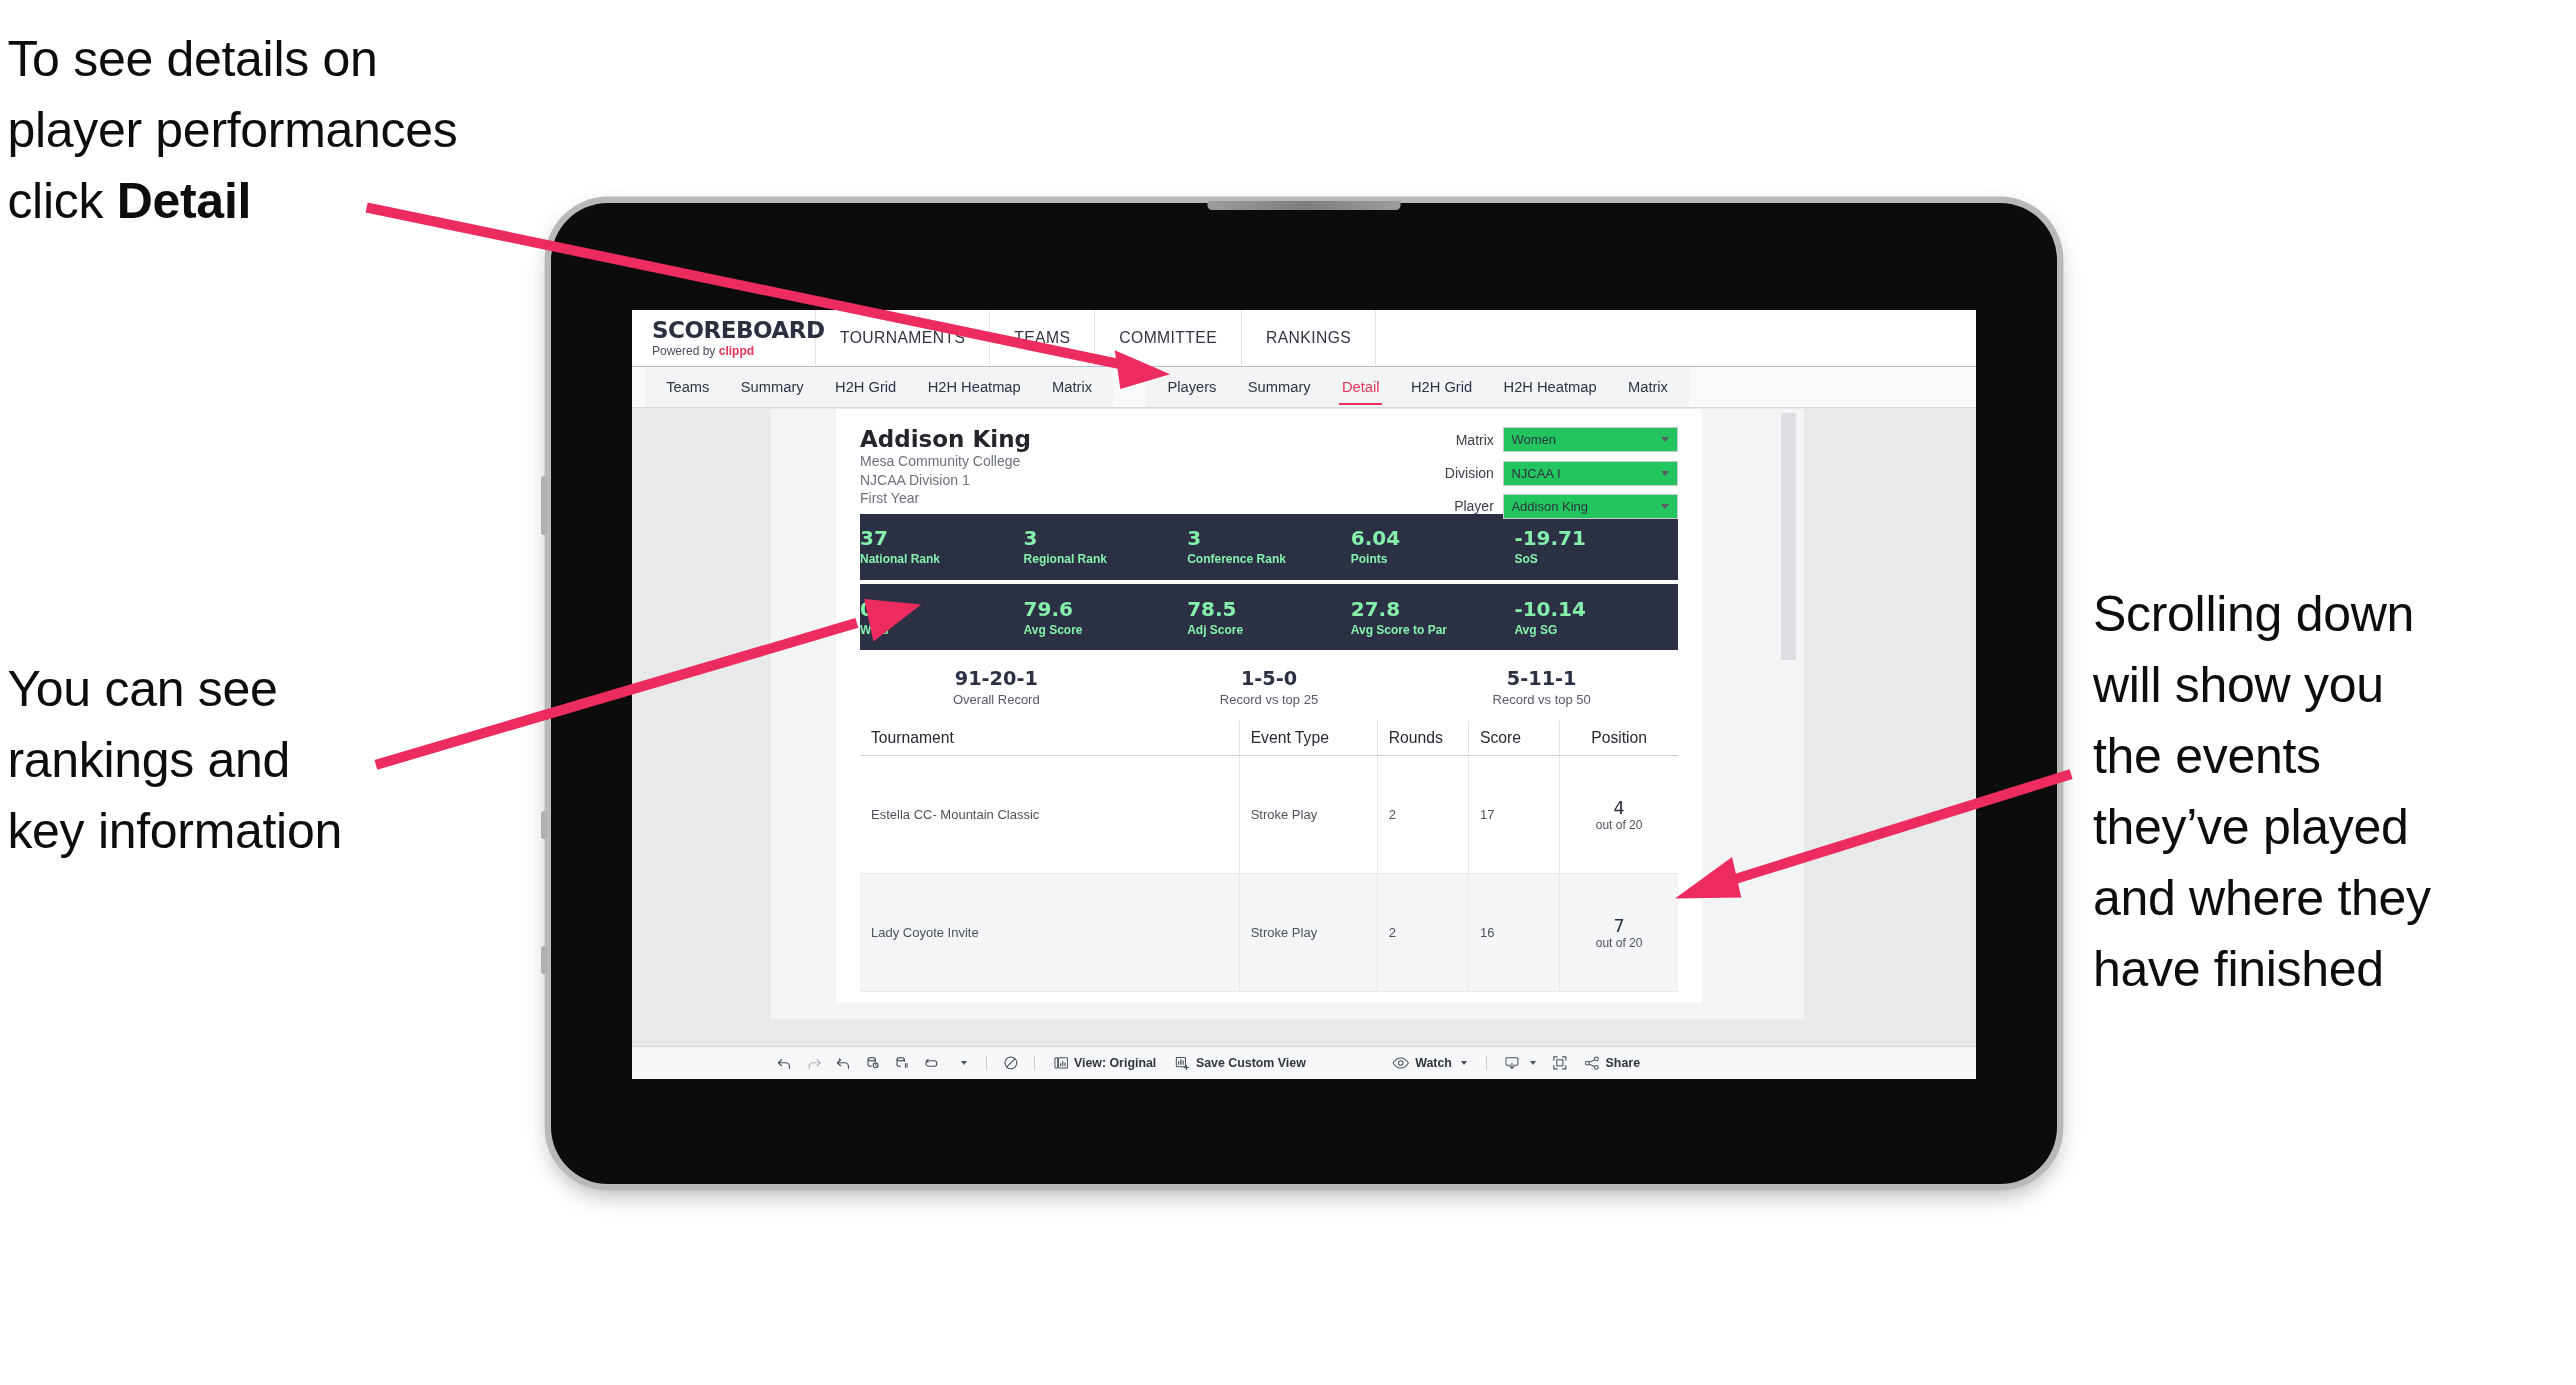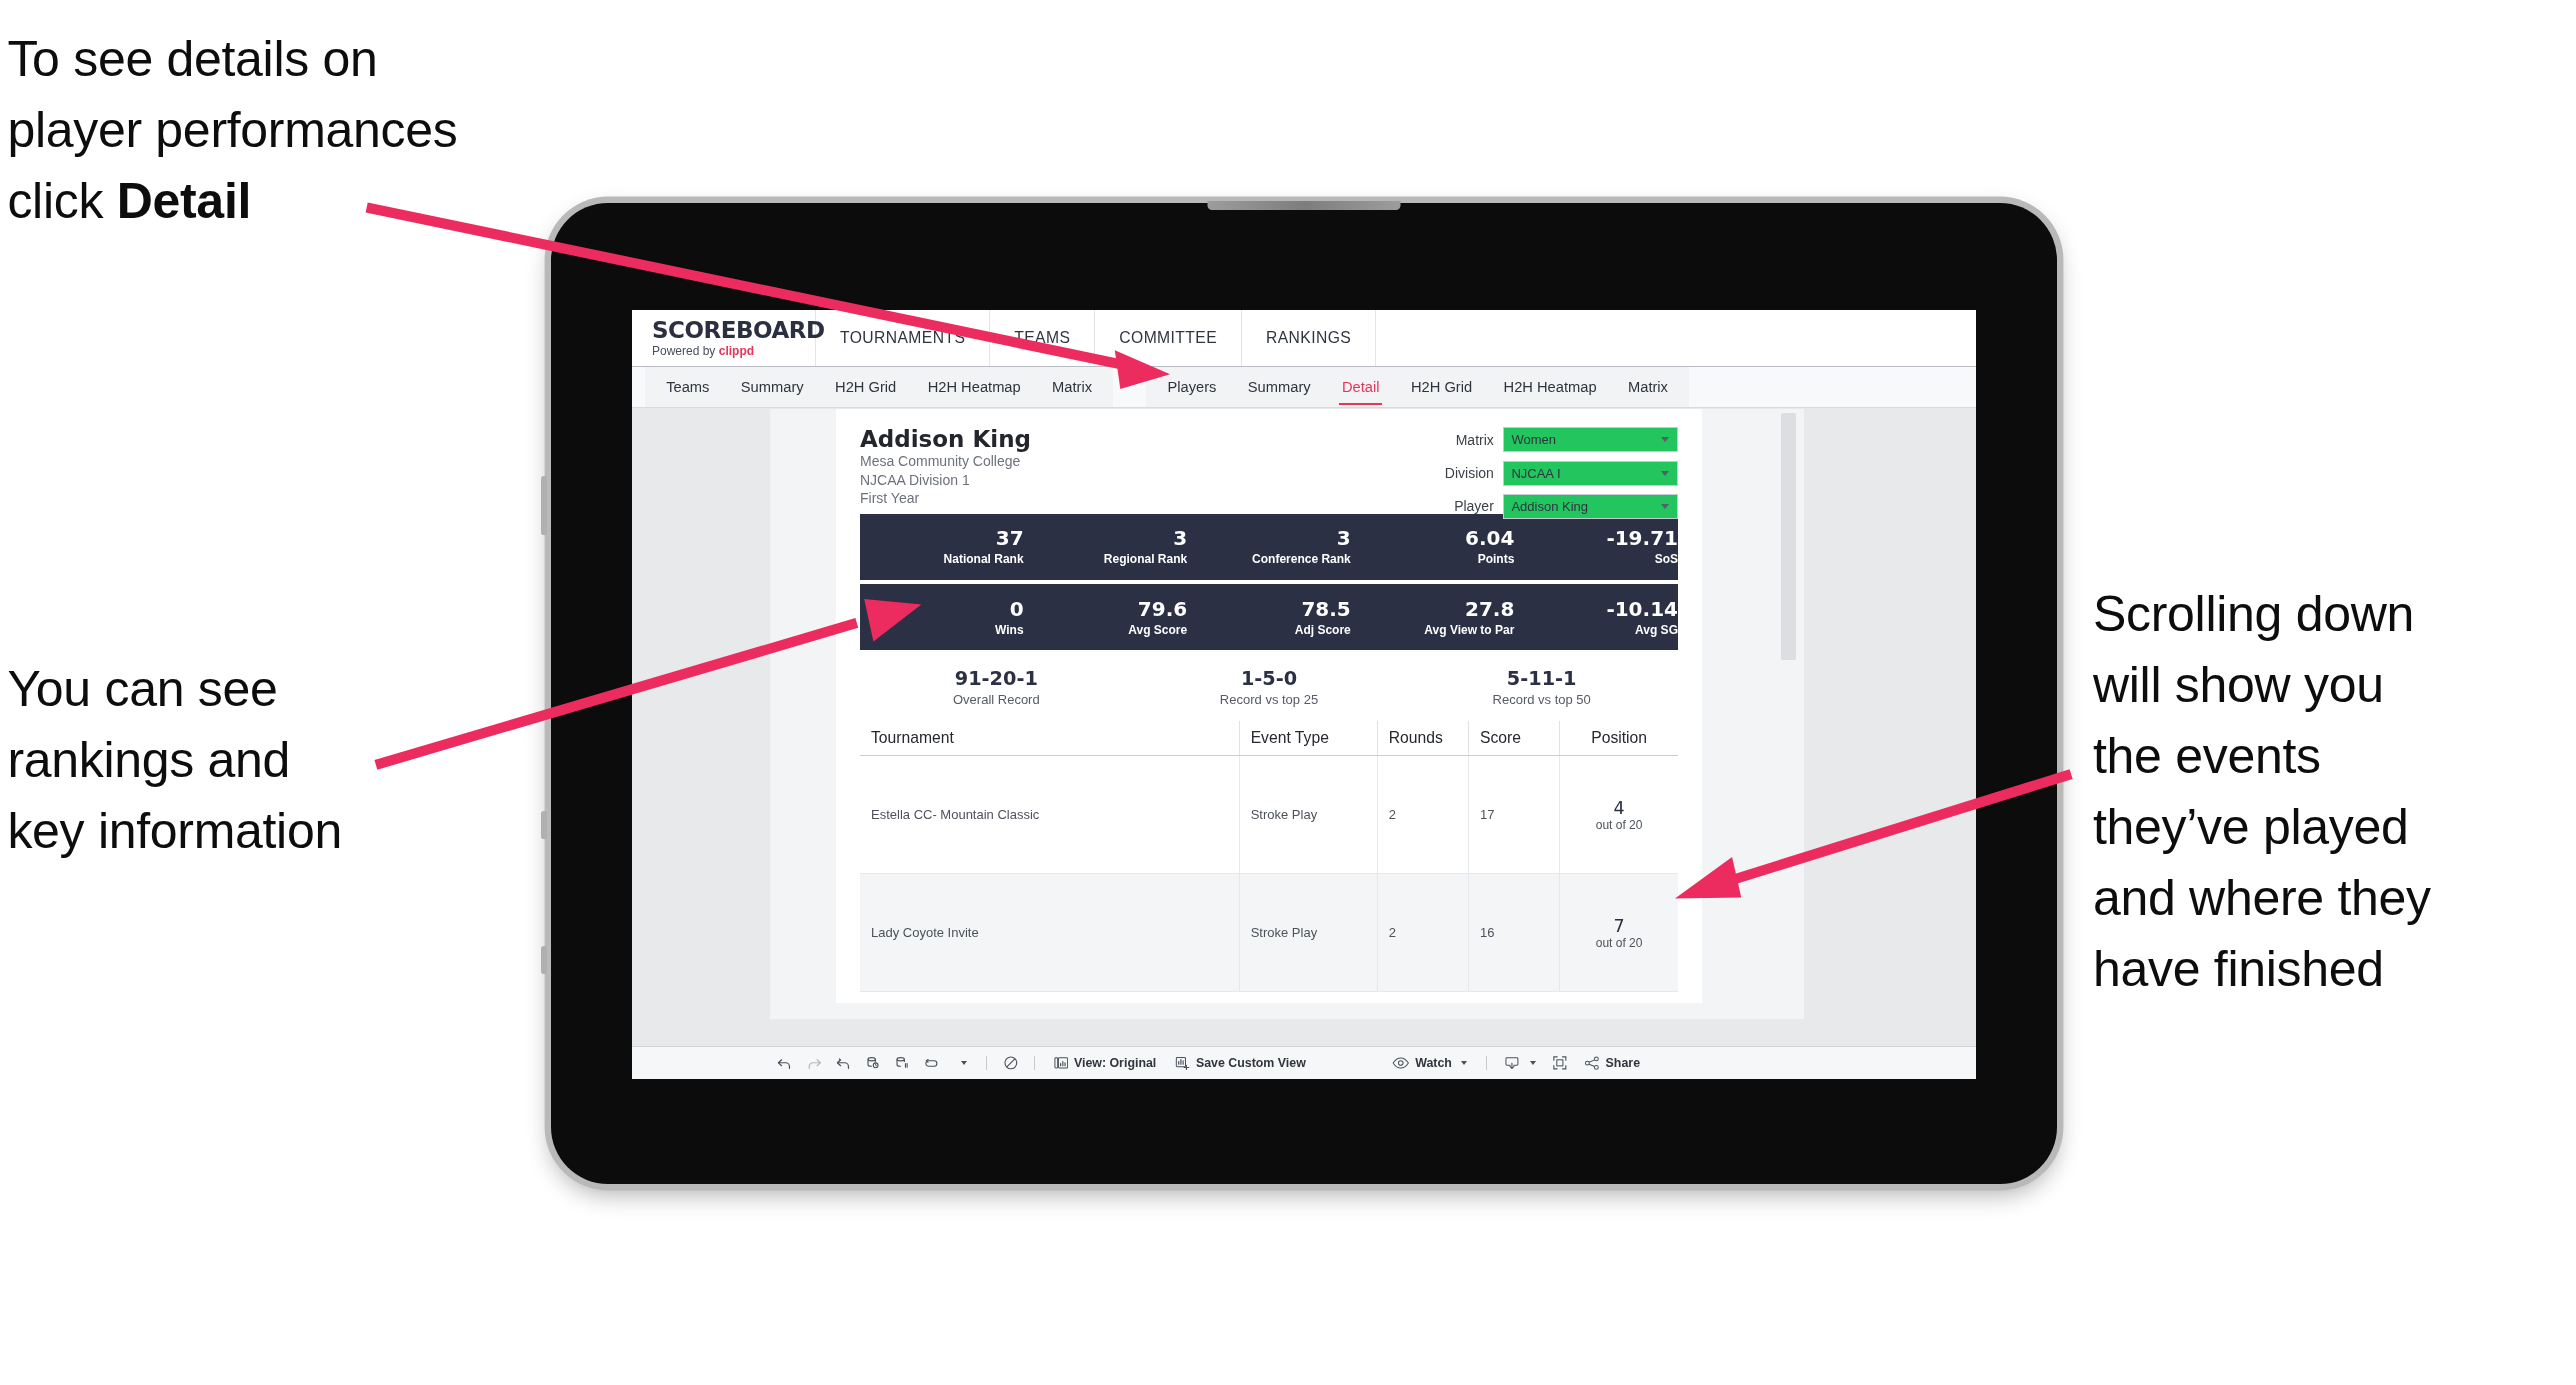--- a/index.html
+++ b/index.html
@@ -251,22 +251,22 @@
   
   .statbar {
     display: flex;
     background: #2b3044;
     height: 66px;
     align-items: center;
     margin-bottom: 4.6px;
   }
   .stat {
     flex: 1;
-    text-align: right;
-    color: #ffffff;
+    text-align: left;
+    color: #86efac;
   }
   .stat-val {
     font-family: "DejaVu Sans", sans-serif;
     font-size: 20px;
     font-weight: 700;
     line-height: 1.1;
   }
   .stat-lbl {
     font-size: 12px;
     font-weight: 700;
@@ -518,21 +518,21 @@
               <div class="stat">
                 <div class="stat-val">79.6</div>
                 <div class="stat-lbl">Avg Score</div>
               </div>
               <div class="stat">
                 <div class="stat-val">78.5</div>
                 <div class="stat-lbl">Adj Score</div>
               </div>
               <div class="stat">
                 <div class="stat-val">27.8</div>
-                <div class="stat-lbl">Avg View to Par</div>
+                <div class="stat-lbl">Avg Score to Par</div>
               </div>
               <div class="stat">
                 <div class="stat-val">-10.14</div>
                 <div class="stat-lbl">Avg SG</div>
               </div>
             </div>
 
             <div id="records">
               <div class="record">
                 <div class="record-val">91-20-1</div>

